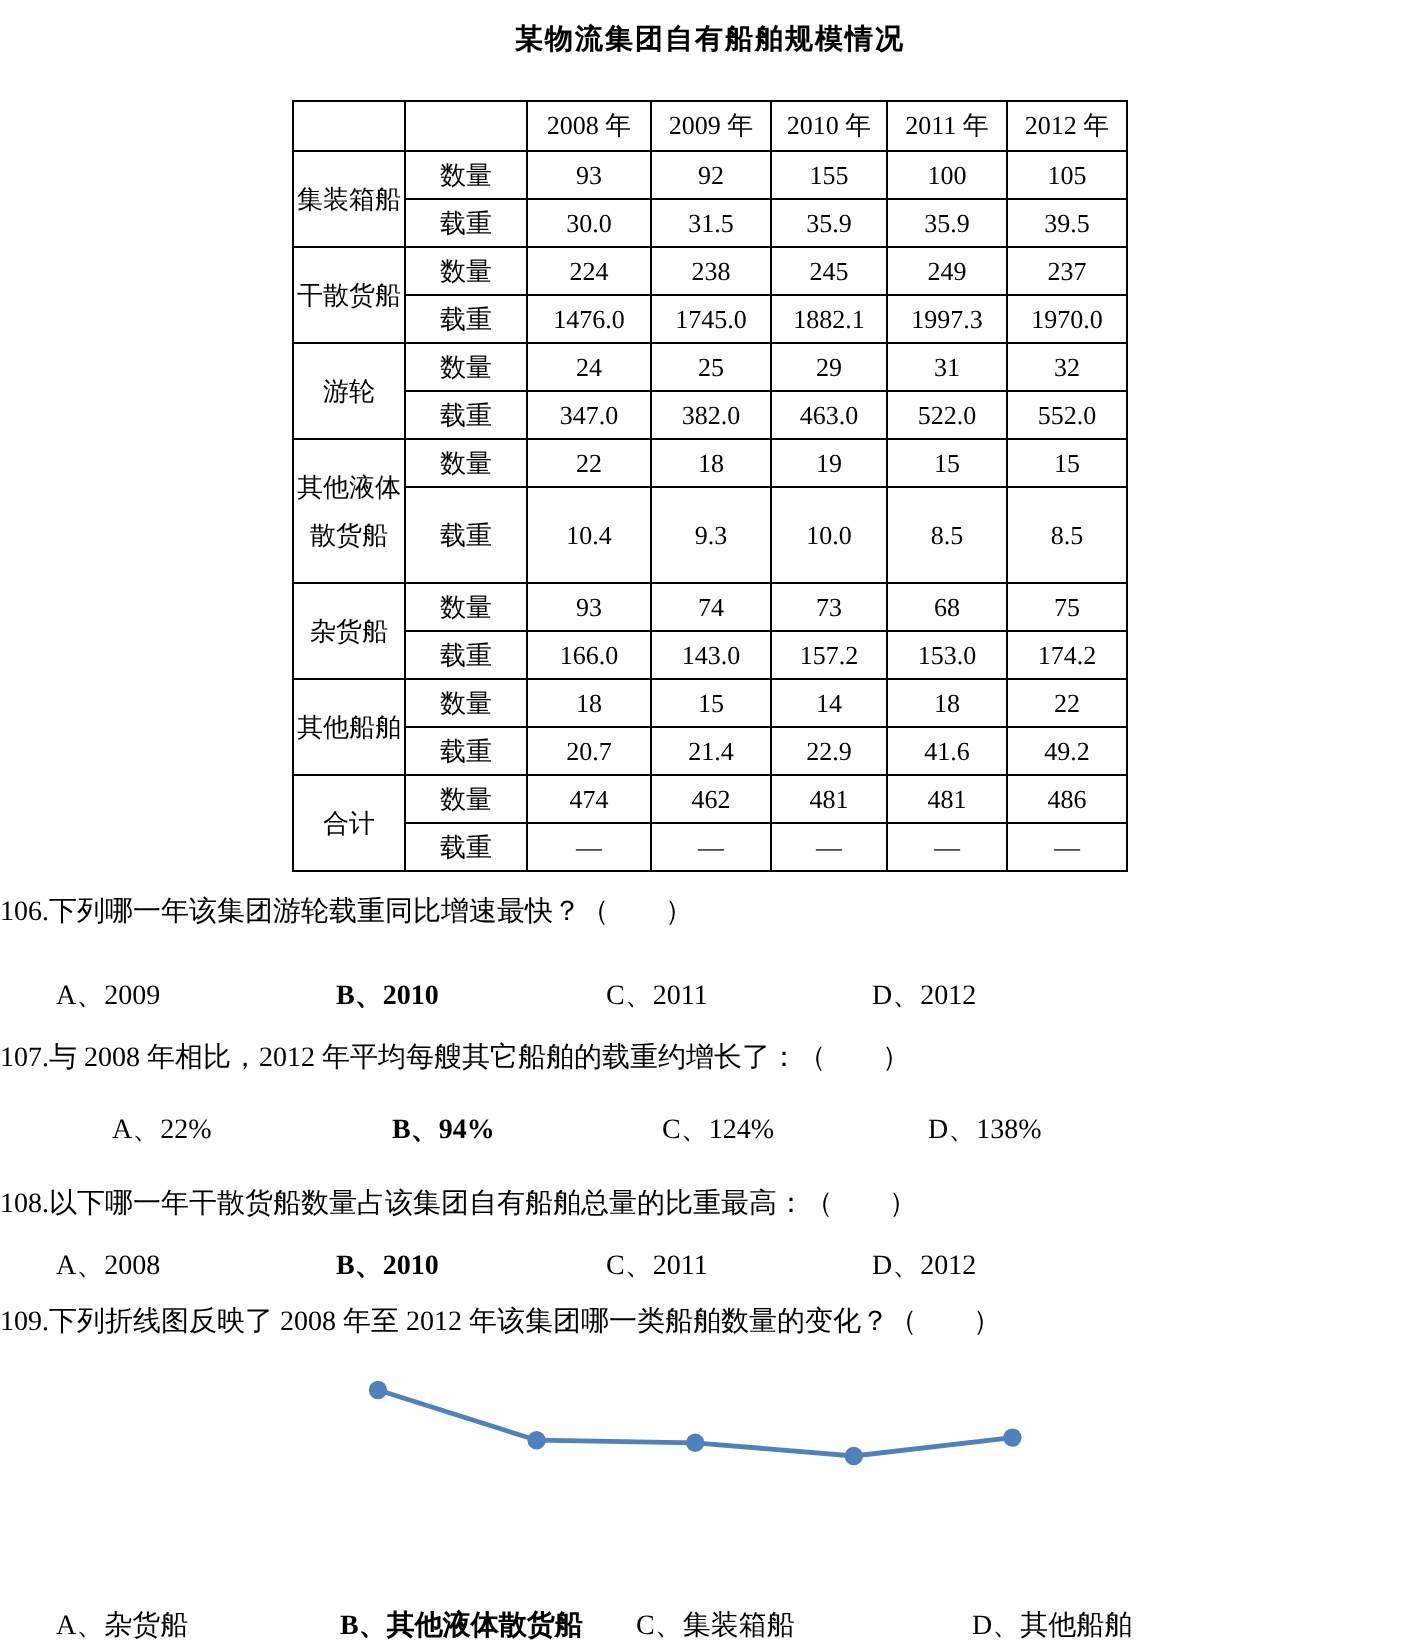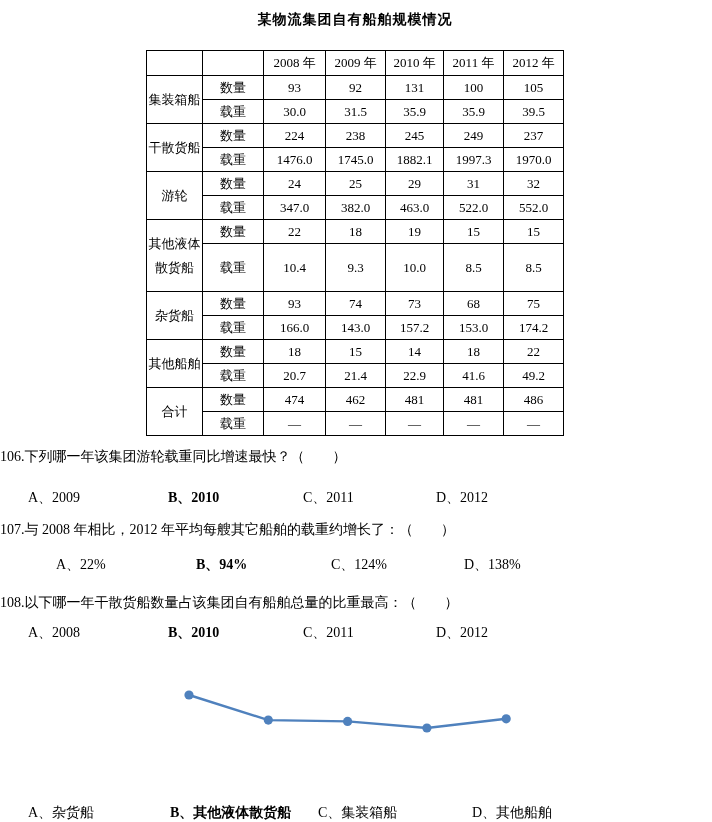--- a/index.html
+++ b/index.html
@@ -39,21 +39,21 @@
     font-size:14px; line-height:20px; white-space:pre-wrap;
   }
   .opts { position:absolute; left:0; width:580px; height:20px; font-size:14px; }
   .opts span { position:absolute; top:0; white-space:nowrap; }
   .opts .o1 { left:28px; }
   .opts .o2 { left:168px;font-weight:bold; }
   .opts .o3 { left:303px; }
   .opts .o4 { left:436px; }
   .opts.q109 .o2 { left:170px; }
   .opts.q109 .o3 { left:318px; }
-  .opts.q109 .o4 { left:472px; }
+  .opts.q109 .o4 { left:486px; }
 
   #q106t { top:447px; }  #q106o { top:489px; }
   #q107t { top:520px; }  #q107o { top:556px;margin-left:28px; }
   #q108t { top:593px; }  #q108o { top:624px; }
   #q109t { top:652px; }  #q109o { top:792px;margin-top:12px; }
 
   
   #chart-wrap { position:absolute; top:676px; left:0; width:712px; height:100px; }
 </style>
 </head>
@@ -82,21 +82,21 @@
         <td>2010 年</td>
         <td>2011 年</td>
         <td>2012 年</td>
       </tr>
 
       <tr>
         <td class="cat" rowspan="2">集装箱船</td>
         <td>数量</td>
         <td>93</td>
         <td>92</td>
-        <td>131</td>
+        <td>155</td>
         <td>100</td>
         <td>105</td>
       </tr>
       <tr>
         <td>载重</td>
         <td>30.0</td>
         <td>31.5</td>
         <td>35.9</td>
         <td>35.9</td>
         <td>39.5</td>
@@ -229,20 +229,21 @@
   </div>
 
   <div class="q" id="q108t"><span>108.</span><span>以下哪一年干散货船数量占该集团自有船舶总量的比重最高：（　　）</span></div>
   <div class="opts" id="q108o">
     <span class="o1">A、2008</span>
     <span class="o2">B、2010</span>
     <span class="o3">C、2011</span>
     <span class="o4">D、2012</span>
   </div>
 
+  <div class="q" id="q109t"><span>109.</span><span>下列折线图反映了 2008 年至 2012 年该集团哪一类船舶数量的变化？（　　）</span></div>
 
   <div id="chart-wrap">
     <svg id="chart-svg" width="712" height="100" xmlns="http://www.w3.org/2000/svg">
         <polyline points="189.0,19.0 268.3,44.1 347.6,45.4 426.9,52.0 506.2,42.8" fill="none" stroke="#4F81BD" stroke-width="2.4"></polyline>
         <circle cx="189.0" cy="19.0" r="4.6" fill="#4F81BD"></circle>
         <circle cx="268.3" cy="44.1" r="4.6" fill="#4F81BD"></circle>
         <circle cx="347.6" cy="45.4" r="4.6" fill="#4F81BD"></circle>
         <circle cx="426.9" cy="52.0" r="4.6" fill="#4F81BD"></circle>
         <circle cx="506.2" cy="42.8" r="4.6" fill="#4F81BD"></circle>
       </svg>

